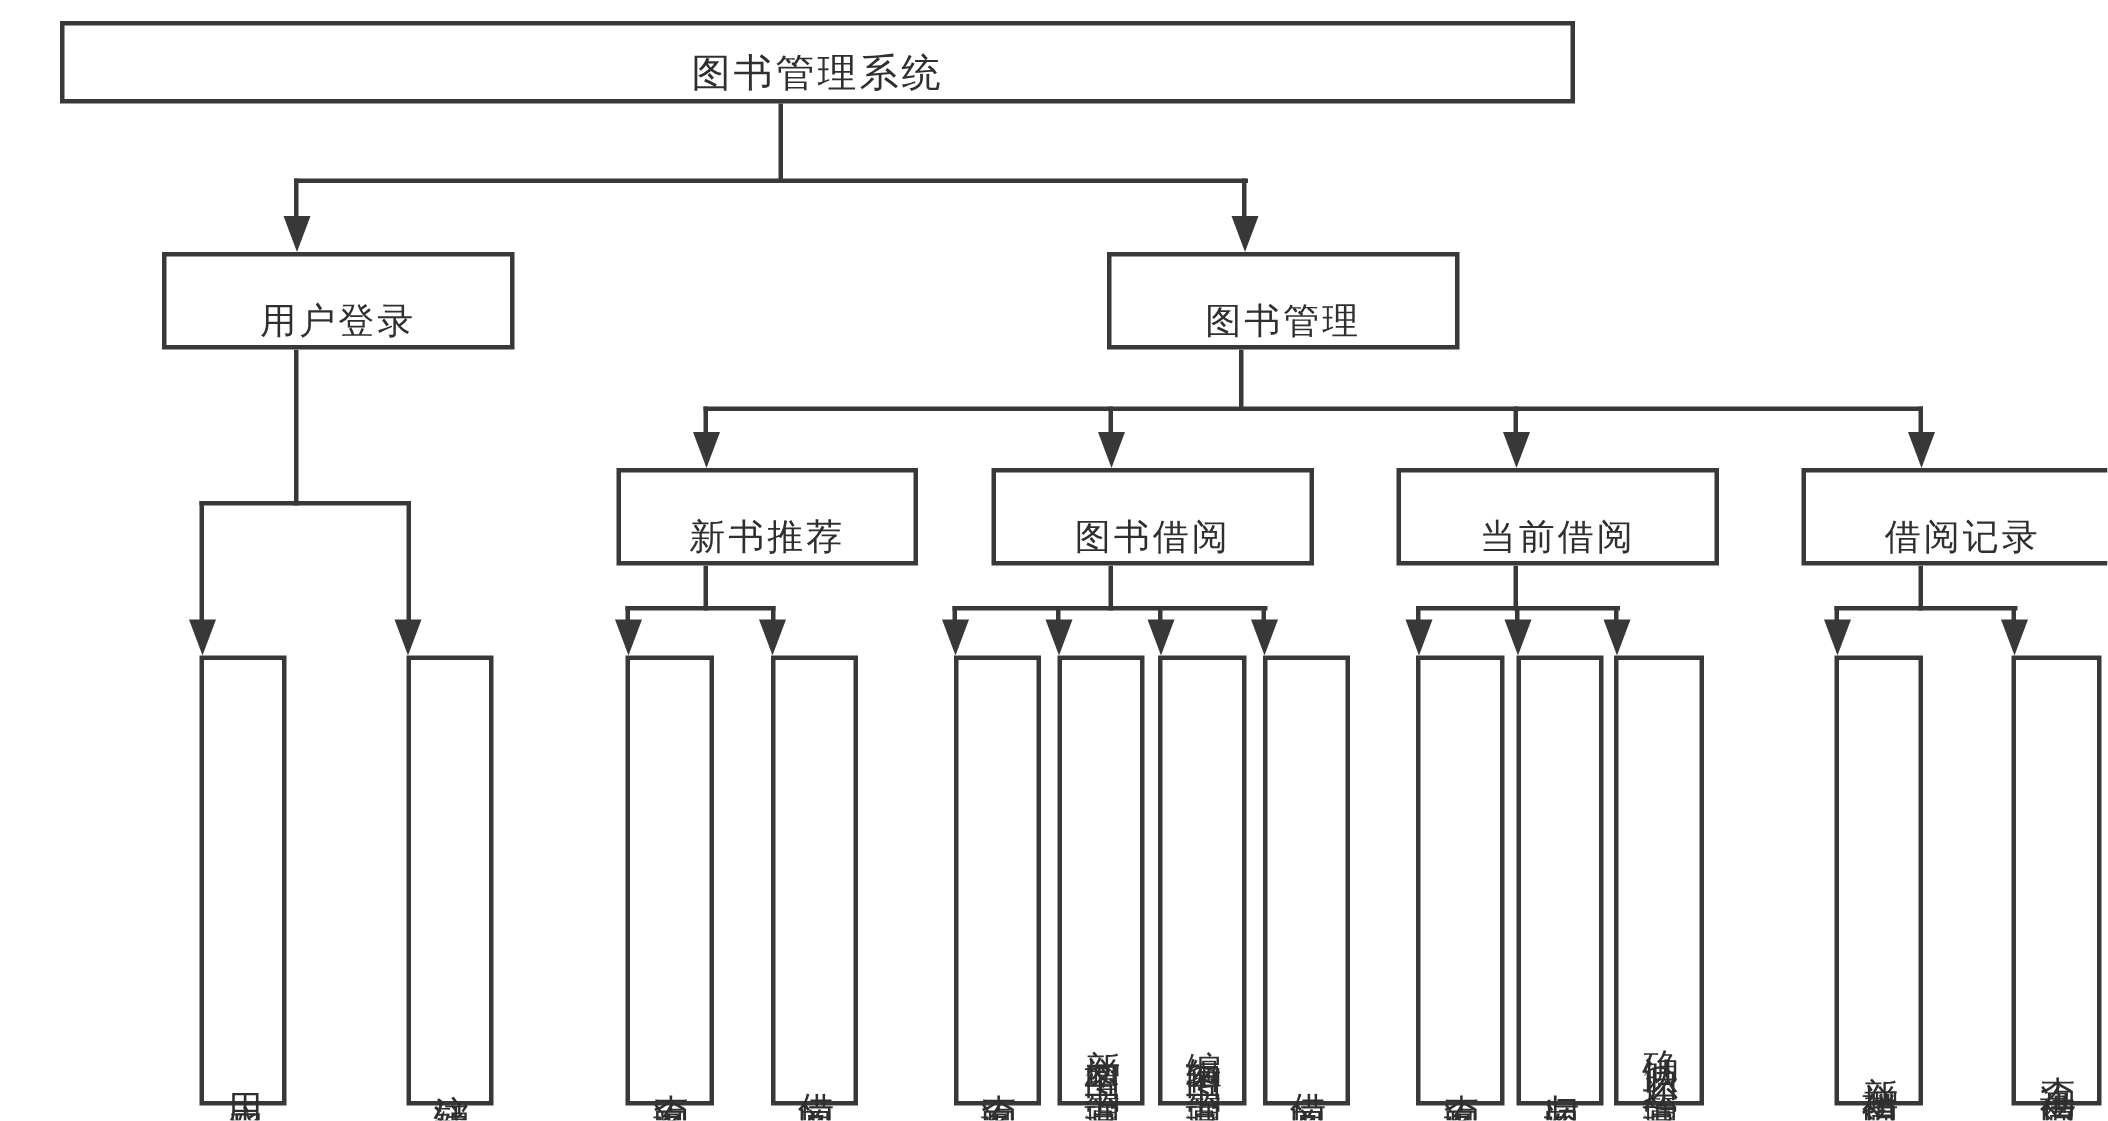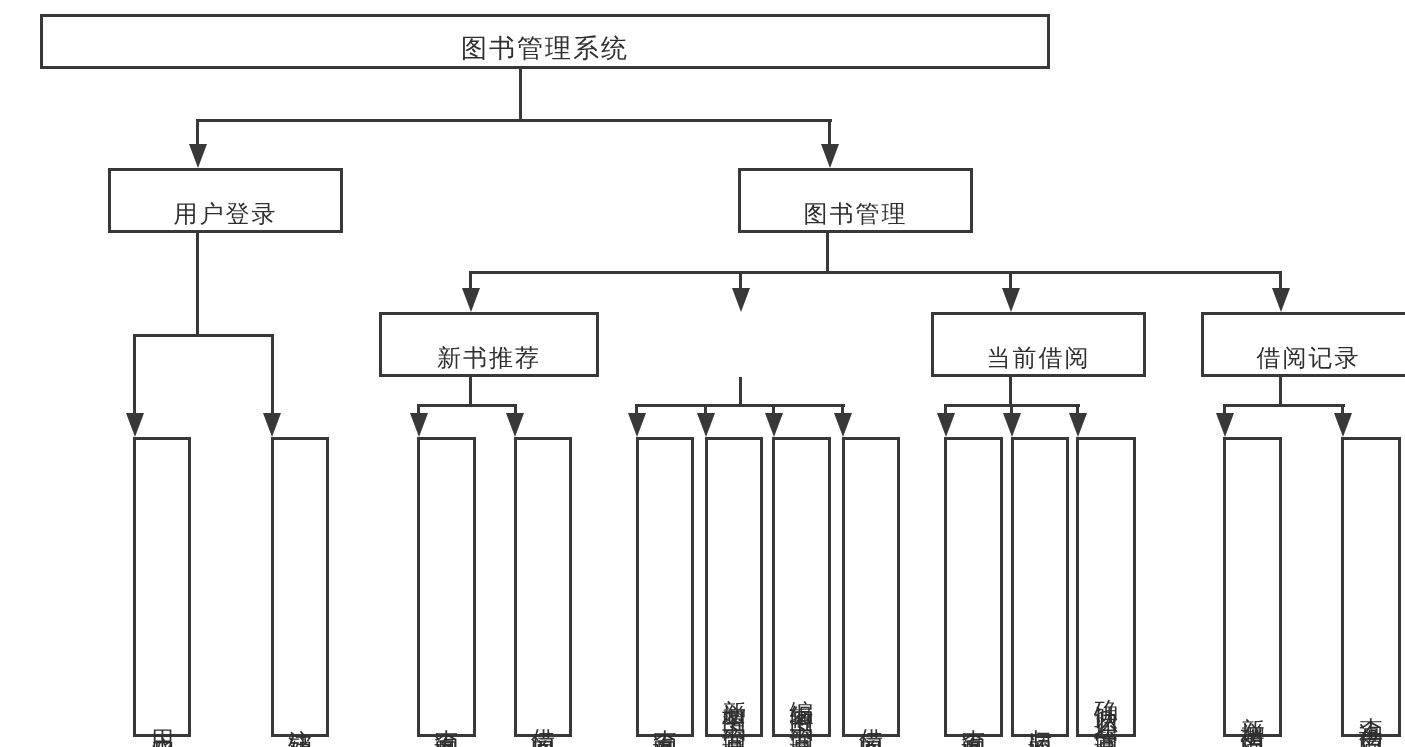--- a/index.html
+++ b/index.html
@@ -105,22 +105,25 @@
     <span>图书管理系统</span>
   </div>
 
   <div class="box hbox" style="left:80px;top:168px;width:235px;height:65px;">
     <span>用户登录</span>
   </div>
   <div class="box hbox" style="left:710px;top:168px;width:235px;height:65px;">
     <span>图书管理</span>
   </div>
 
-  <div class="box hbox" style="left:351px;top:312px;width:220px;height:65px;">
+  <div class="box hbox" style="left:383px;top:312px;width:201px;height:65px;">
     <span>新书推荐</span>
+  </div>
+  <div class="box hbox" style="left:633px;top:312px;width:215px;height:65px;">
+    <span>图书借阅</span>
   </div>
   <div class="box hbox" style="left:1173px;top:312px;width:215px;height:65px;">
     <span>借阅记录</span>
   </div>
   <div class="box hbox" style="left:903px;top:312px;width:215px;height:65px;">
     <span>当前借阅</span>
   </div>
 
   <div class="box vbox" style="left:105px;top:437px;width:58px;height:300px;">
     <span>用户登录</span>

